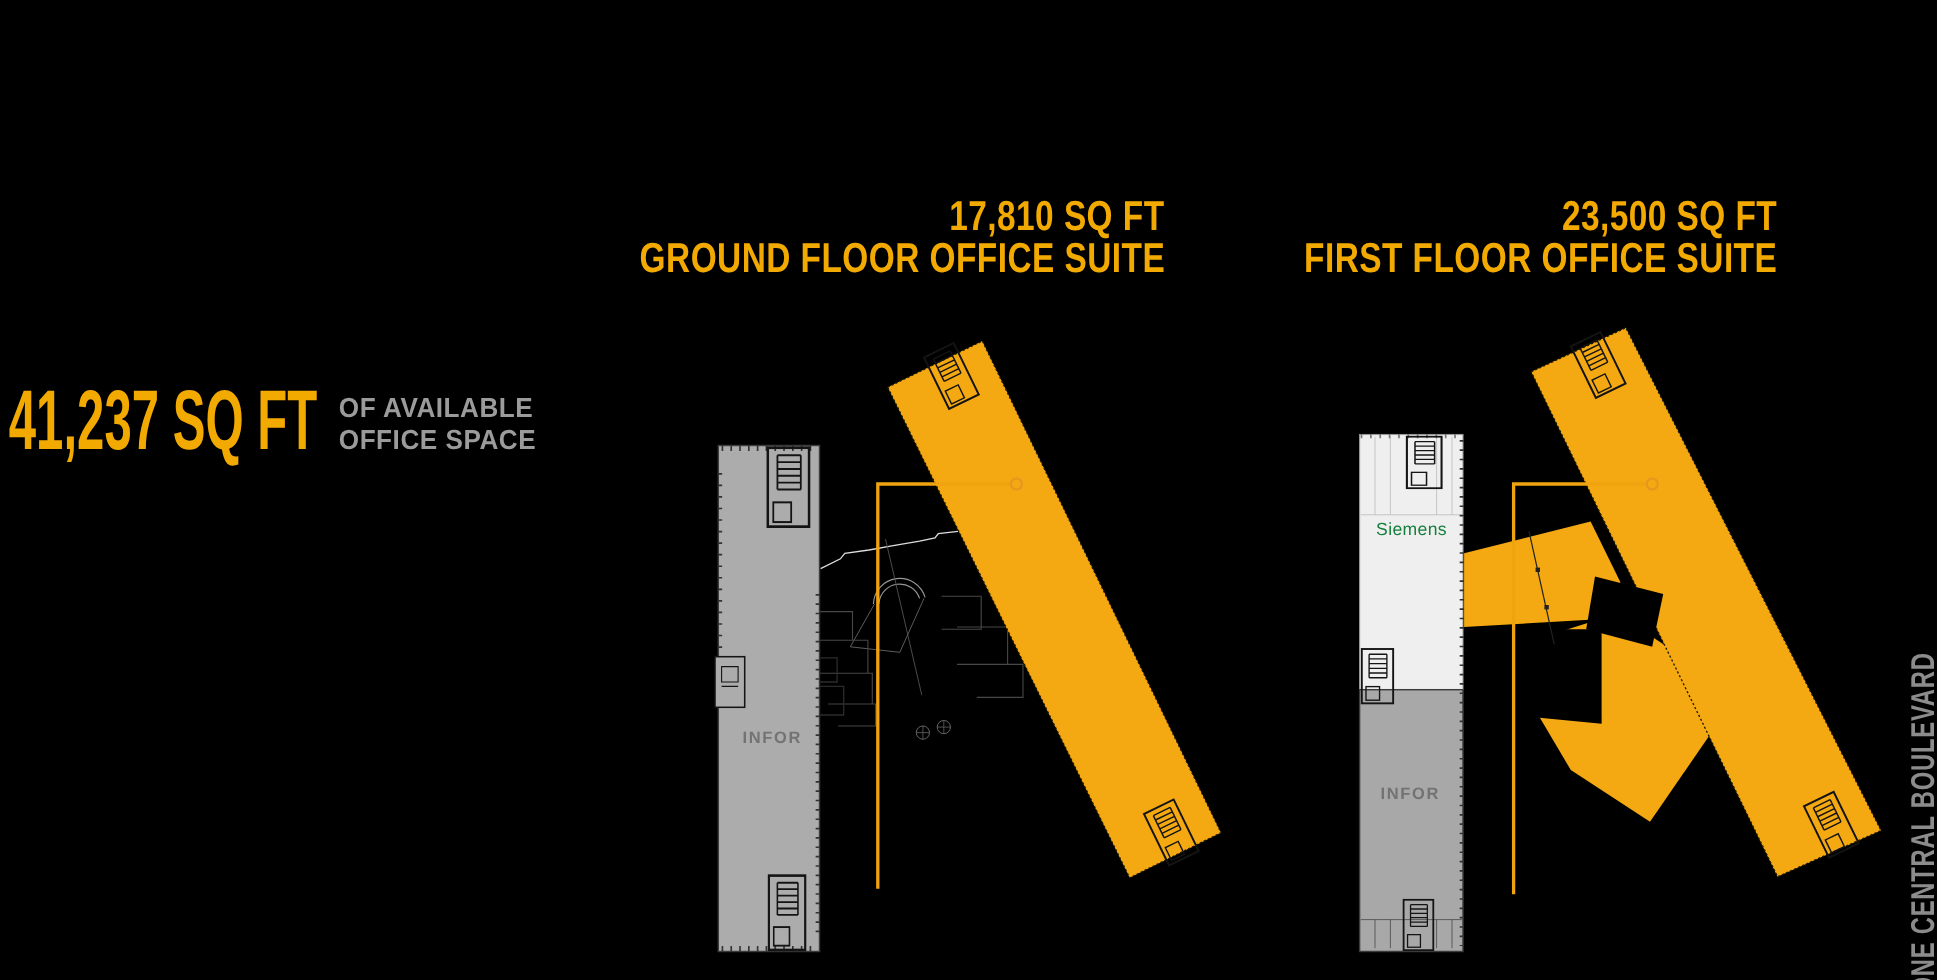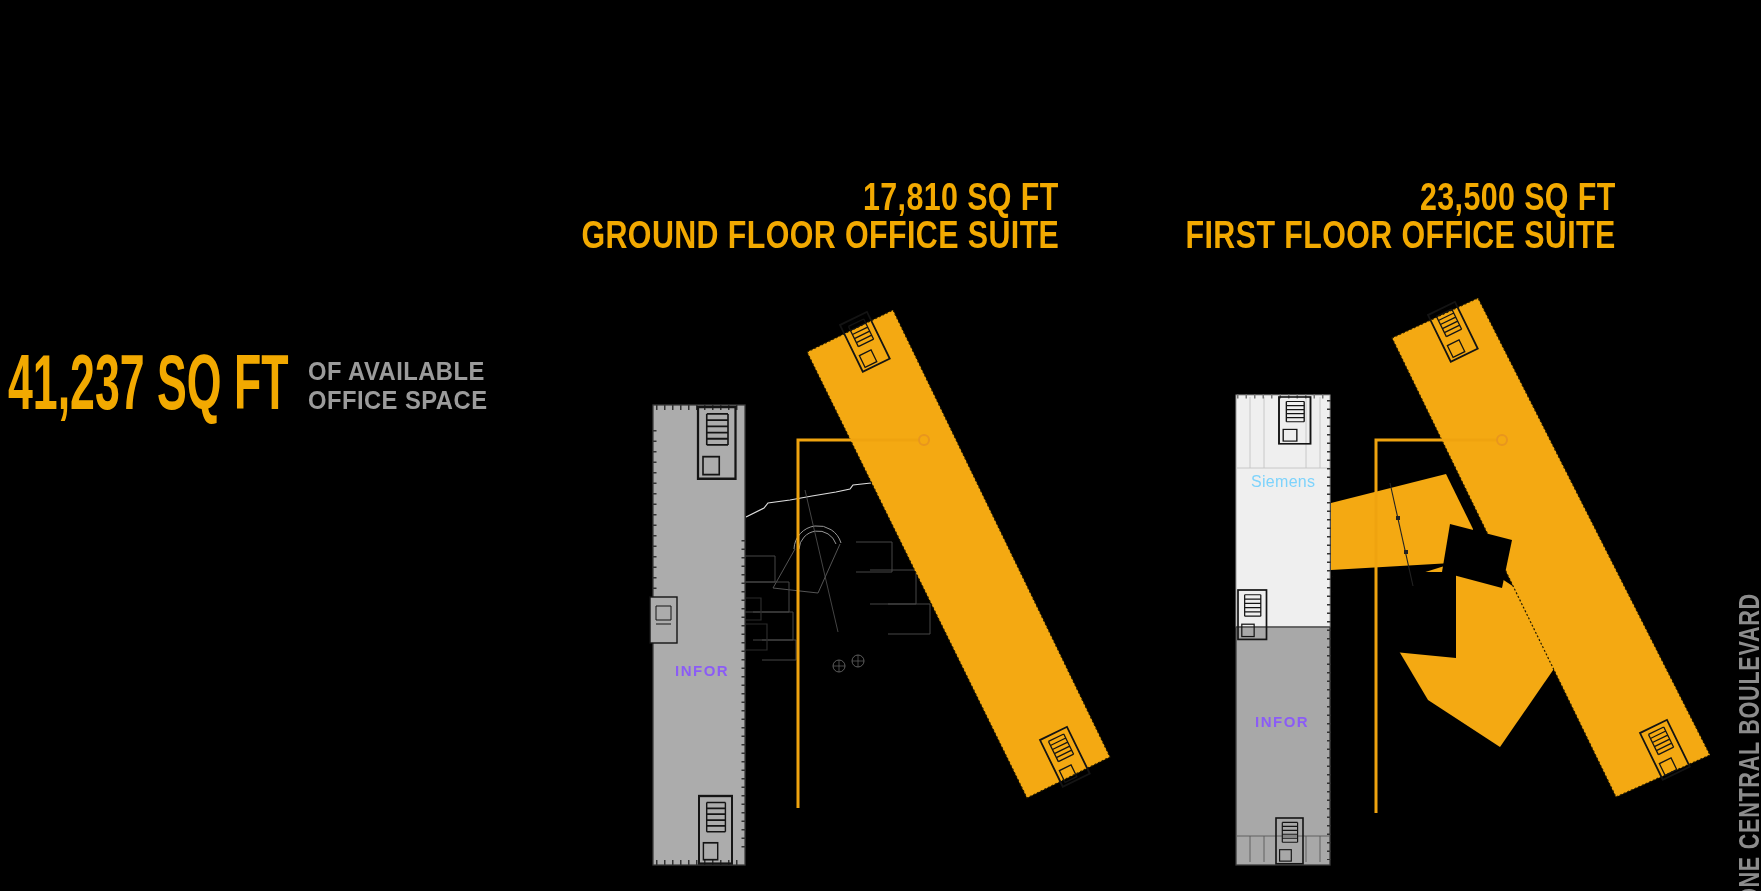--- a/index.html
+++ b/index.html
@@ -5,22 +5,22 @@
   html,body{margin:0;padding:0;background:#000;}
   #canvas{position:relative;width:1761px;height:891px;background:#000;overflow:hidden;
           font-family:"Liberation Sans",sans-serif;}
   .abs{position:absolute;white-space:nowrap;}
   .stat-value{font-weight:bold;font-size:77px;line-height:1;color:#F2A900;
               transform:scaleX(0.58);transform-origin:0 0;letter-spacing:0;}
   .stat-caption{font-weight:bold;font-size:25px;line-height:1;color:#9B9B9B;
               transform:scaleX(0.95);transform-origin:0 0;letter-spacing:0.5px;}
   .plan-header{font-weight:bold;font-size:38px;line-height:1;color:#F2A900;
               transform:scaleX(0.80);transform-origin:100% 0;letter-spacing:0.5px;}
-  .tenant{font-size:15px;font-weight:bold;color:#8b5cf6;letter-spacing:1.5px;line-height:1;}
-  .tenant-light{font-size:16px;font-weight:normal;color:#7dd3fc;letter-spacing:0.3px;line-height:1;}
+  .tenant{font-size:15px;font-weight:bold;color:#737373;letter-spacing:1.5px;line-height:1;}
+  .tenant-light{font-size:16px;font-weight:normal;color:#15803d;letter-spacing:0.3px;line-height:1;}
   .street{font-weight:bold;font-size:30px;line-height:1;color:#8C8C8C;letter-spacing:1px;
               transform:rotate(-90deg) scaleX(0.72);transform-origin:0 0;}
   svg{position:absolute;left:0;top:0;}
 </style>
 </head>
 <body>
 
 <div id="canvas">
 
   <svg width="1761" height="891" viewBox="0 0 1761 891">

